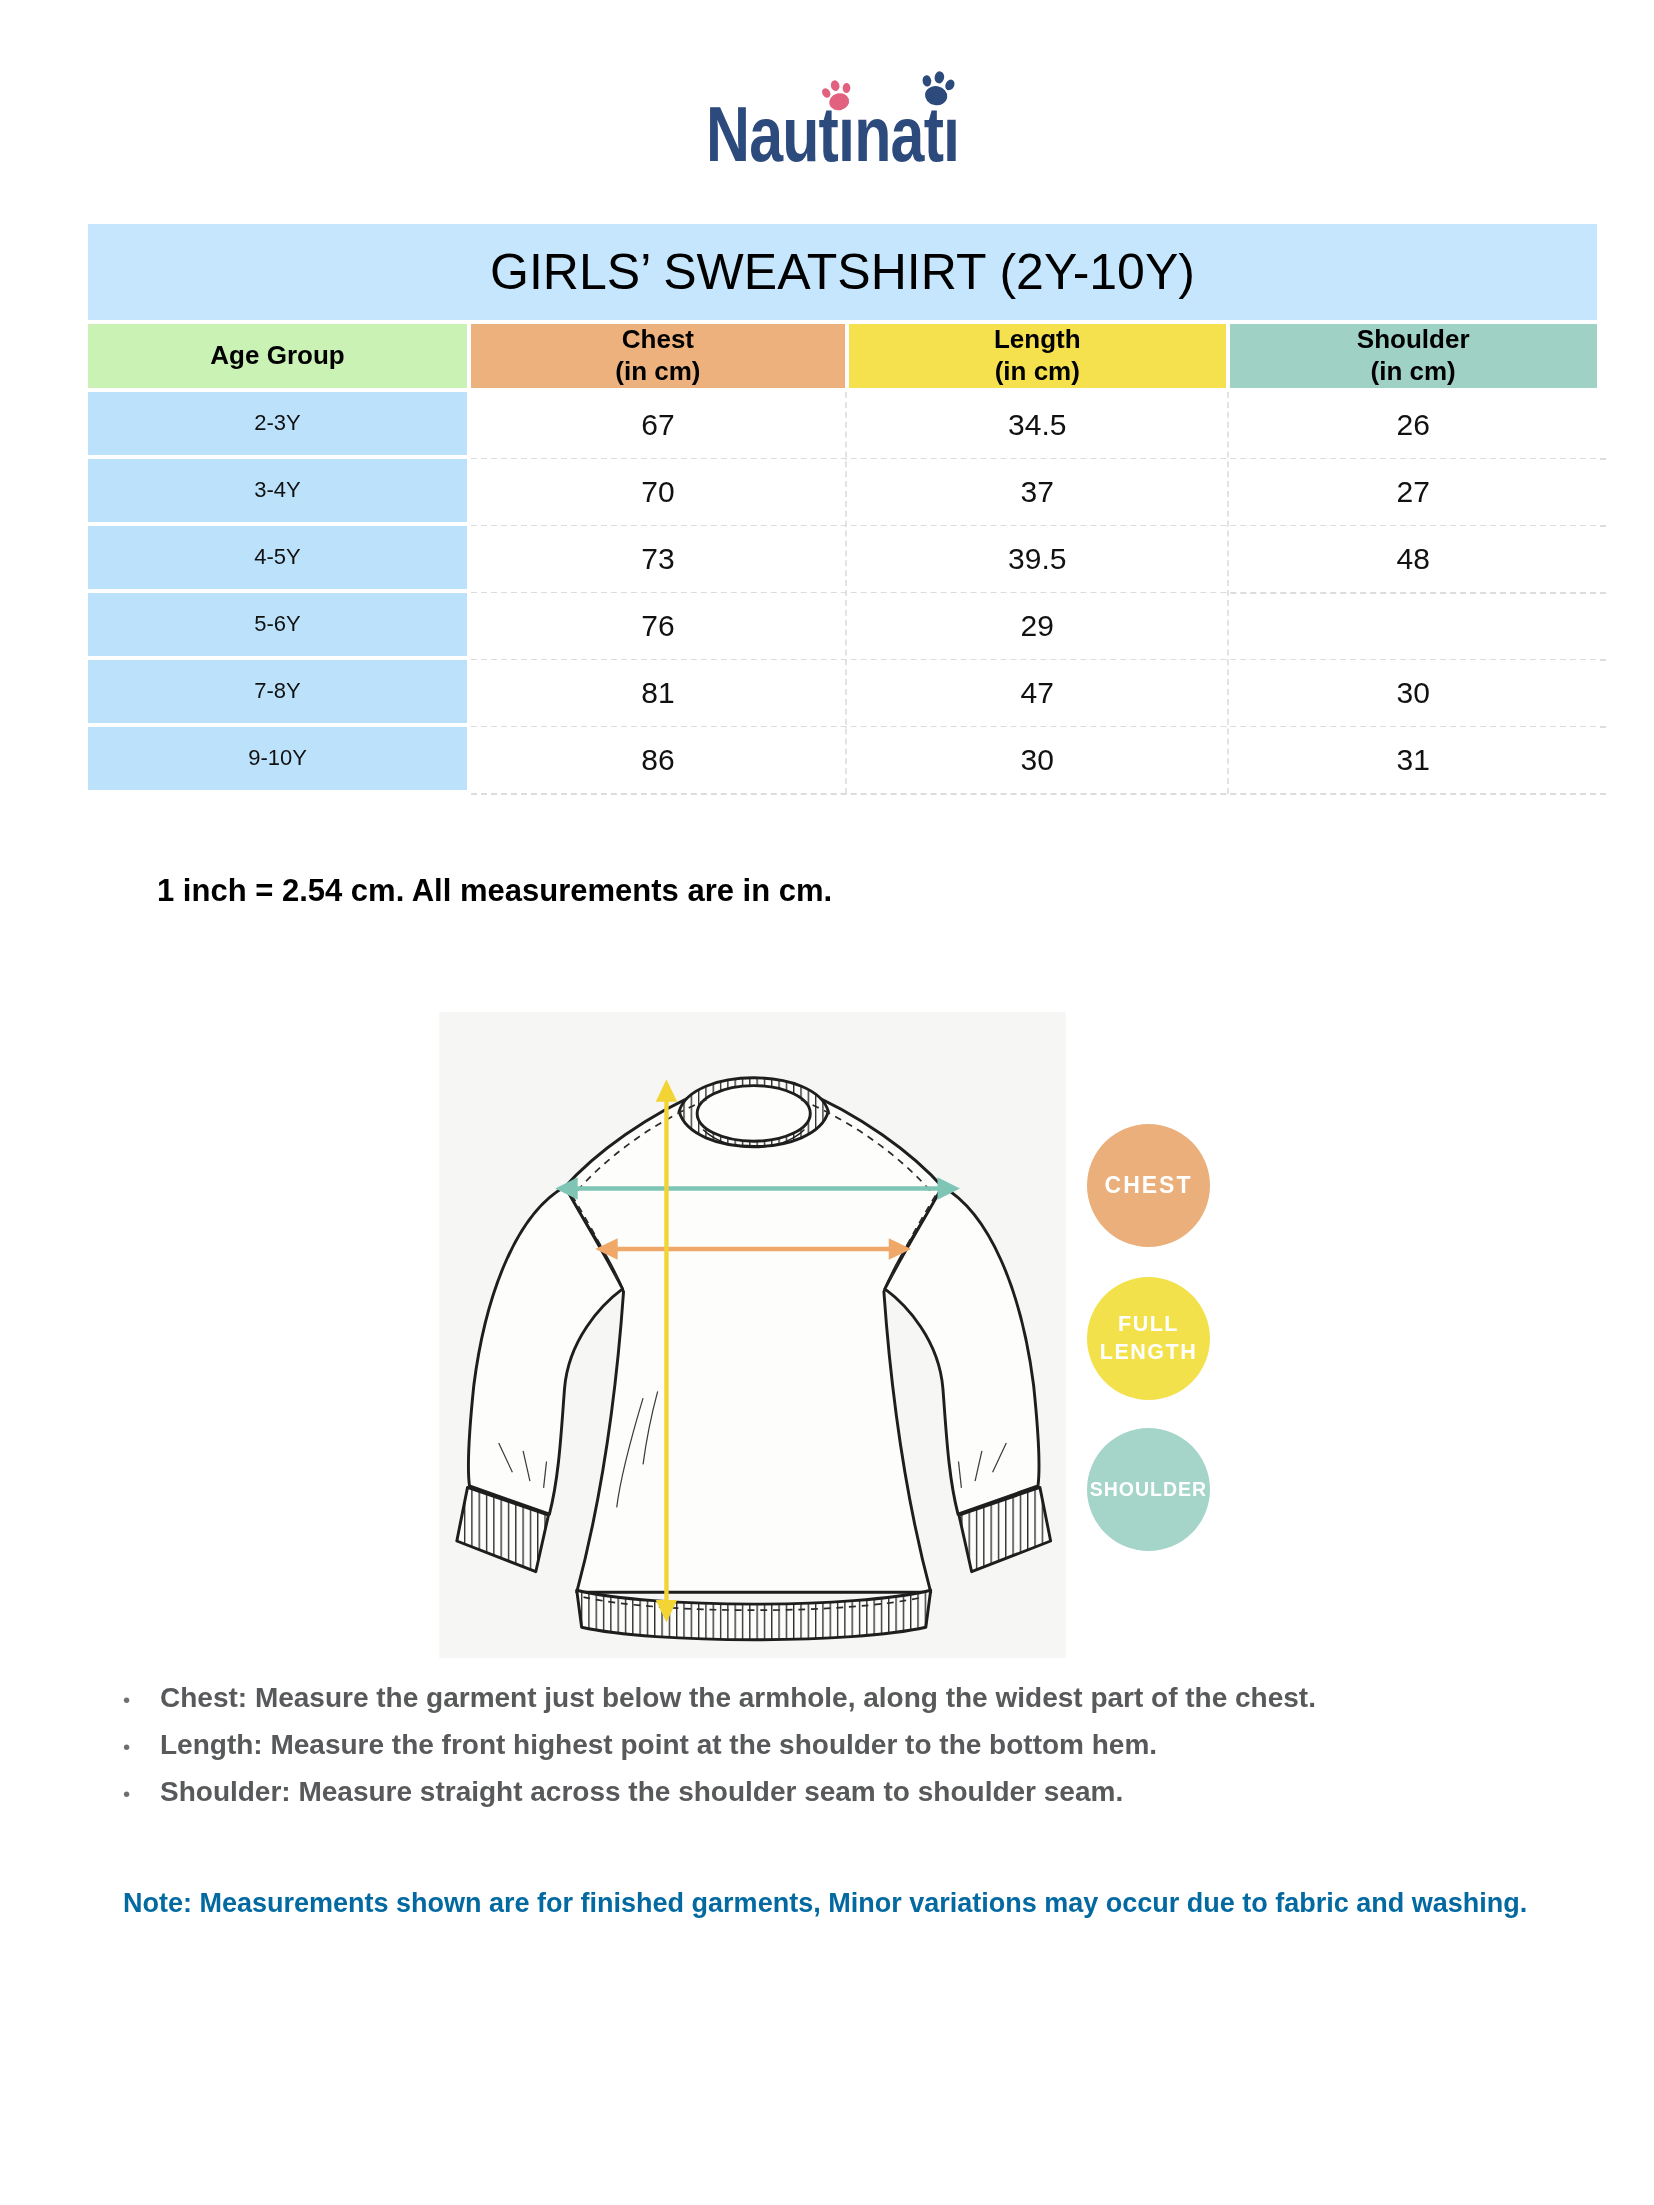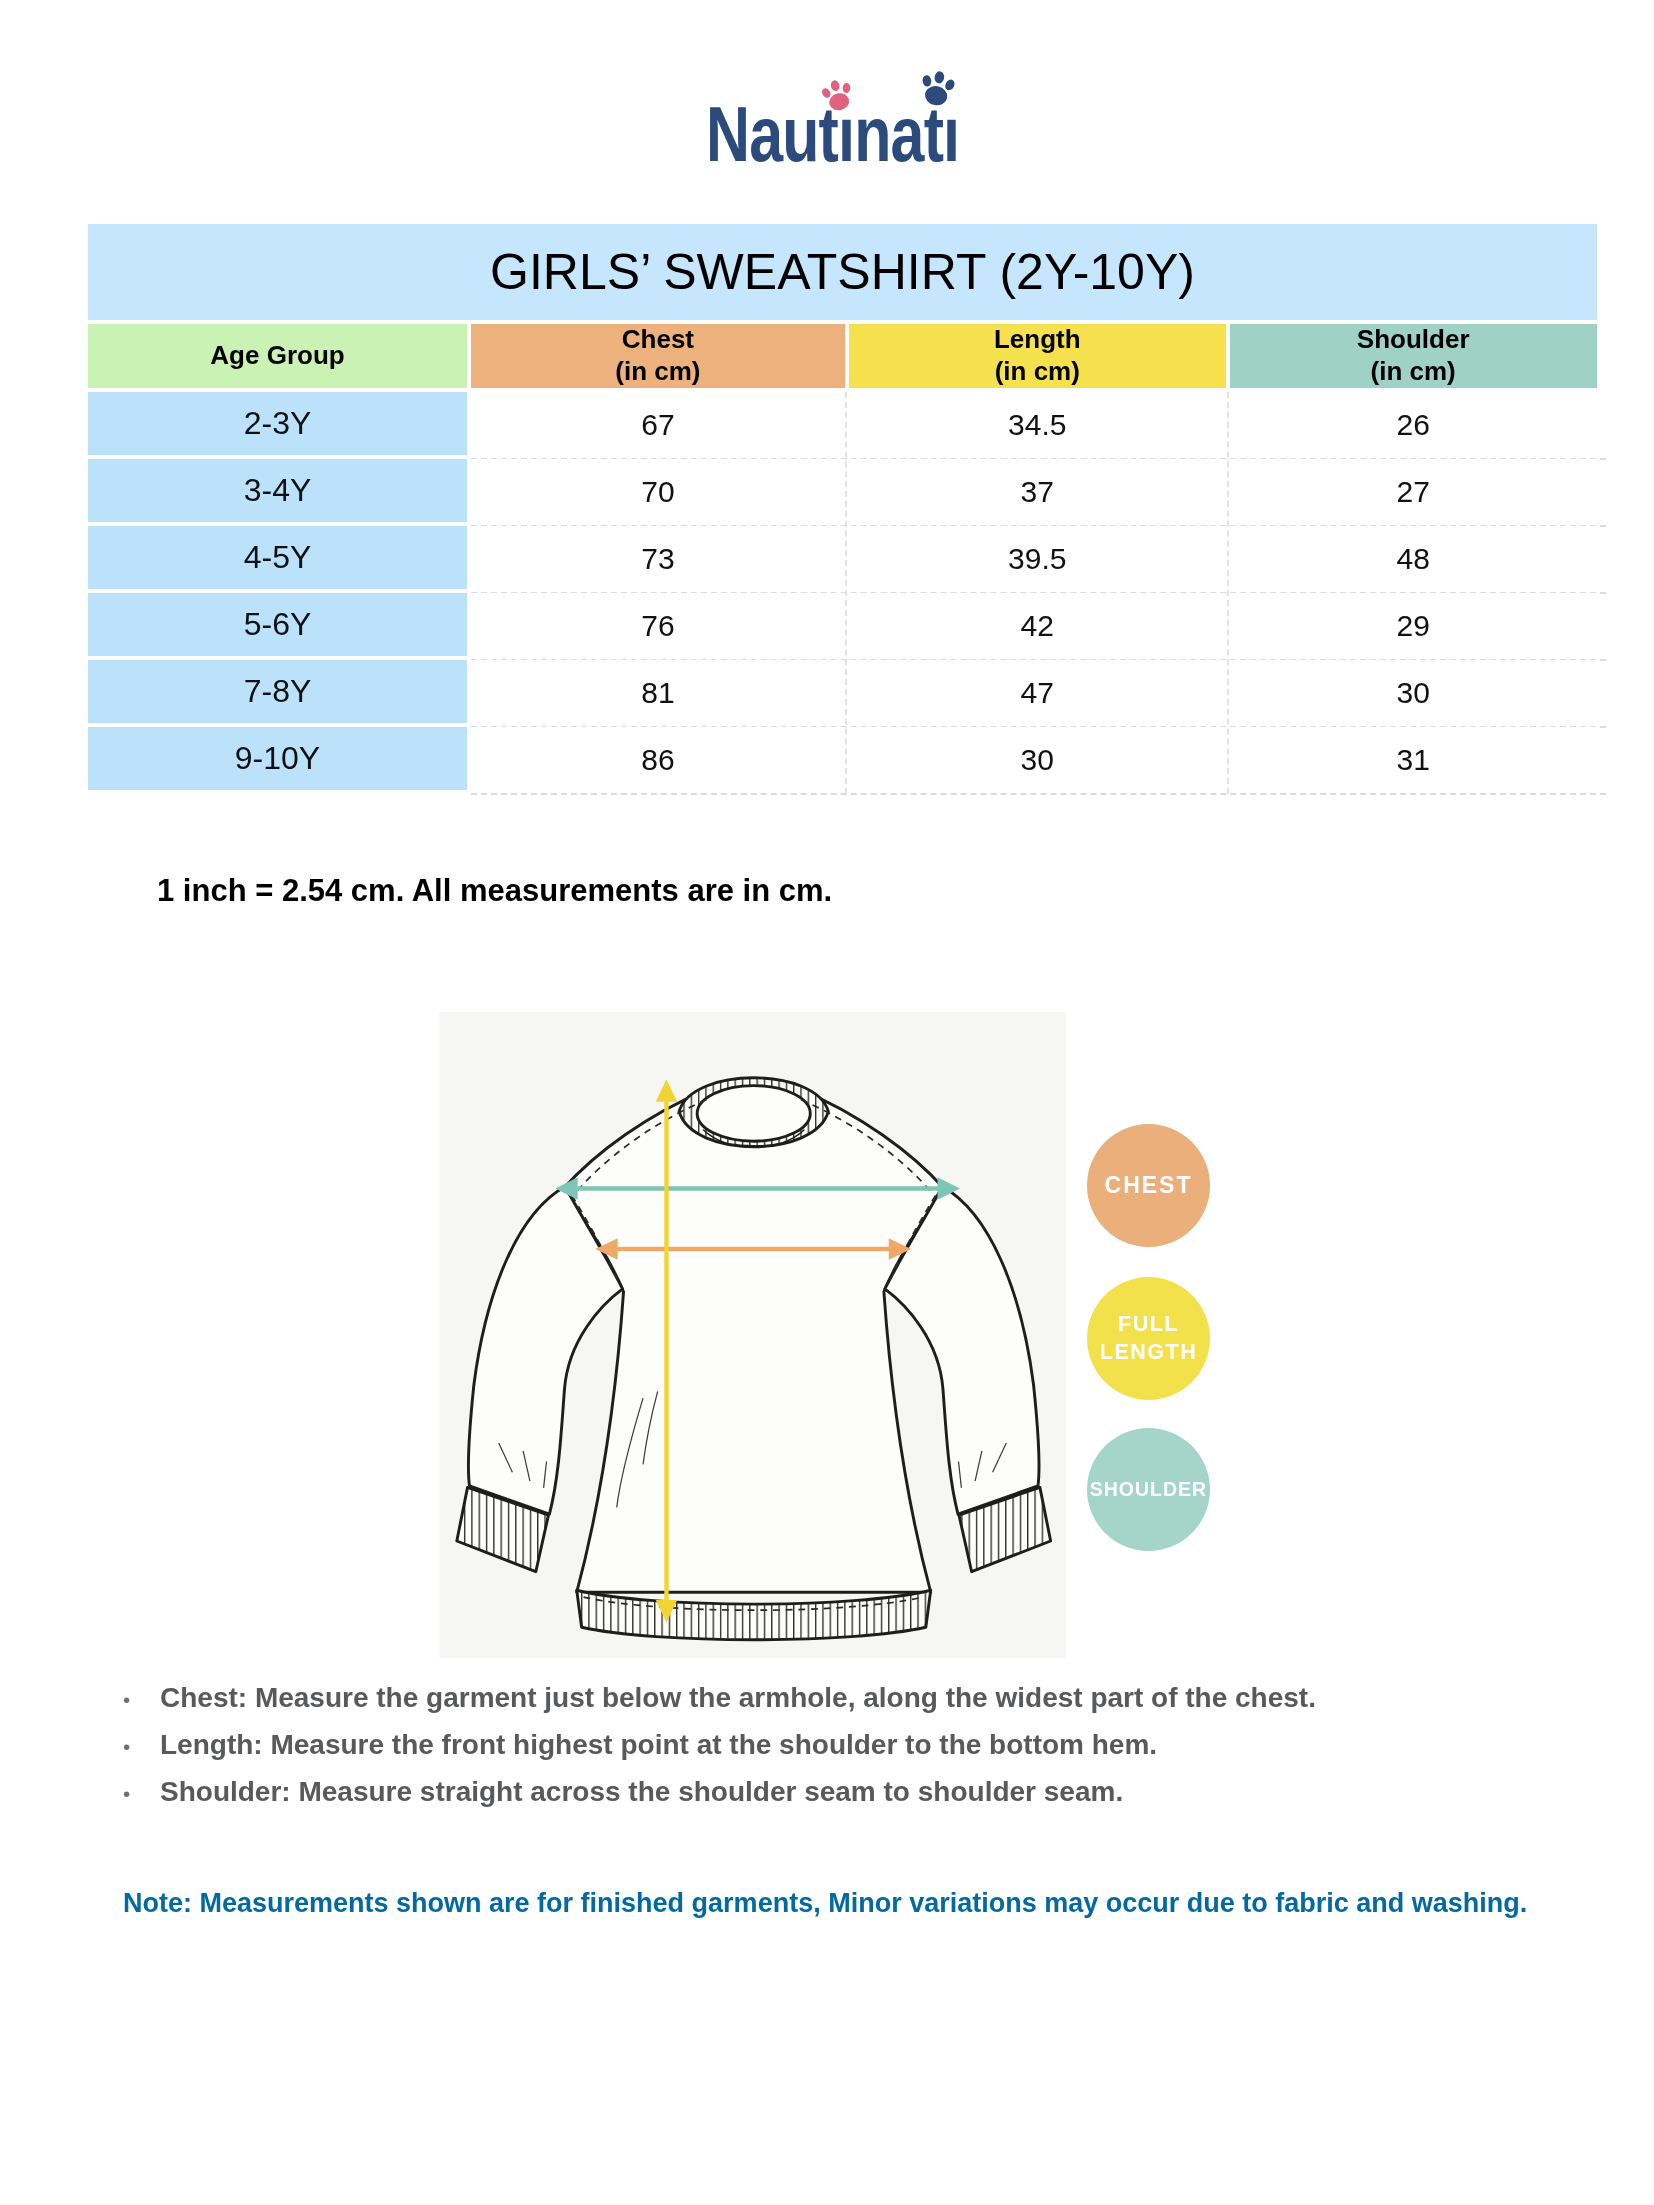--- a/index.html
+++ b/index.html
@@ -38,21 +38,21 @@
   .row{
     display:grid;grid-template-columns:379px 374px 377px 367px;column-gap:3.9px;
     height:67px;position:relative;
   }
   .row::after{
     content:"";position:absolute;left:383px;right:-8.8px;bottom:-1px;
     border-top:2px dashed #dcdcdc;
   }
   .age-cell{
     height:63px;background:#bce2fb;display:flex;align-items:center;justify-content:center;
-    font-size:32px;font-weight:400;
+    font-size:22px;font-weight:400;
   }
   .num-cell{display:flex;align-items:center;justify-content:center;font-size:30px;font-weight:400;background:#fff;}
   .vsep{position:absolute;top:0;bottom:0;width:0;border-left:2px dashed #e3e3e3;}
   .vsep-1{left:757px;}
   .vsep-2{left:1139px;}
 
   
   .unit-note{
     position:absolute;left:157px;top:873px;
     font-size:31px;font-weight:700;color:#000;
@@ -146,21 +146,20 @@
     </div>
     <div class="row">
       <div class="age-cell">4-5Y</div>
       <div class="num-cell">73</div>
       <div class="num-cell">39.5</div>
       <div class="num-cell">48</div>
     </div>
     <div class="row">
       <div class="age-cell">5-6Y</div>
       <div class="num-cell">76</div>
-      <div class="num-cell">42</div>
       <div class="num-cell">29</div>
     </div>
     <div class="row">
       <div class="age-cell">7-8Y</div>
       <div class="num-cell">81</div>
       <div class="num-cell">47</div>
       <div class="num-cell">30</div>
     </div>
     <div class="row">
       <div class="age-cell">9-10Y</div>

